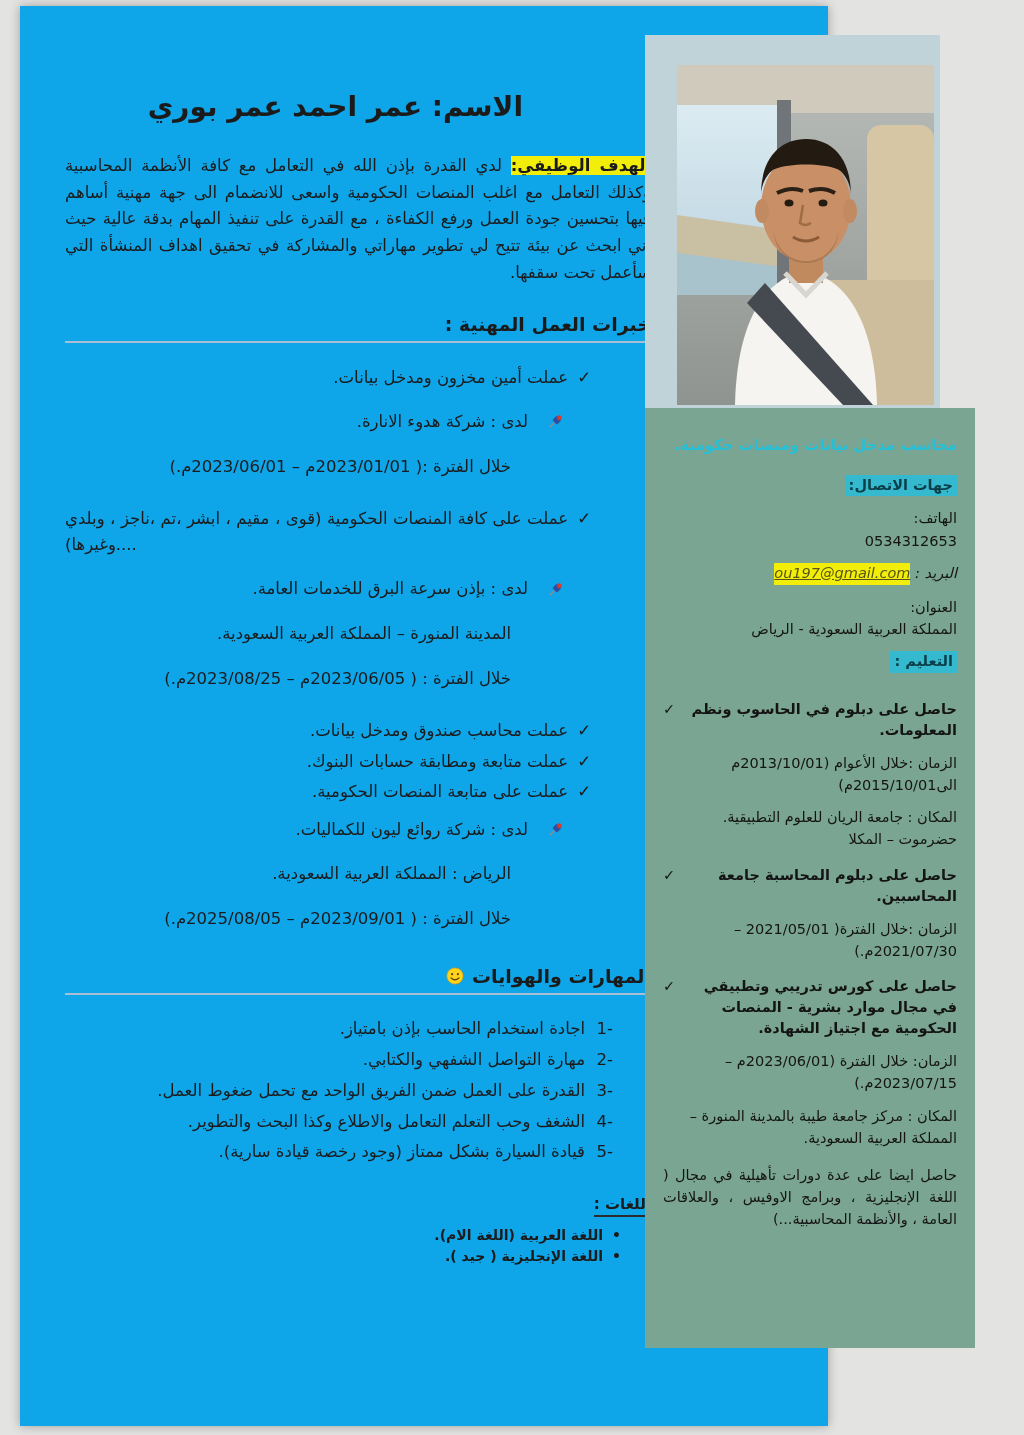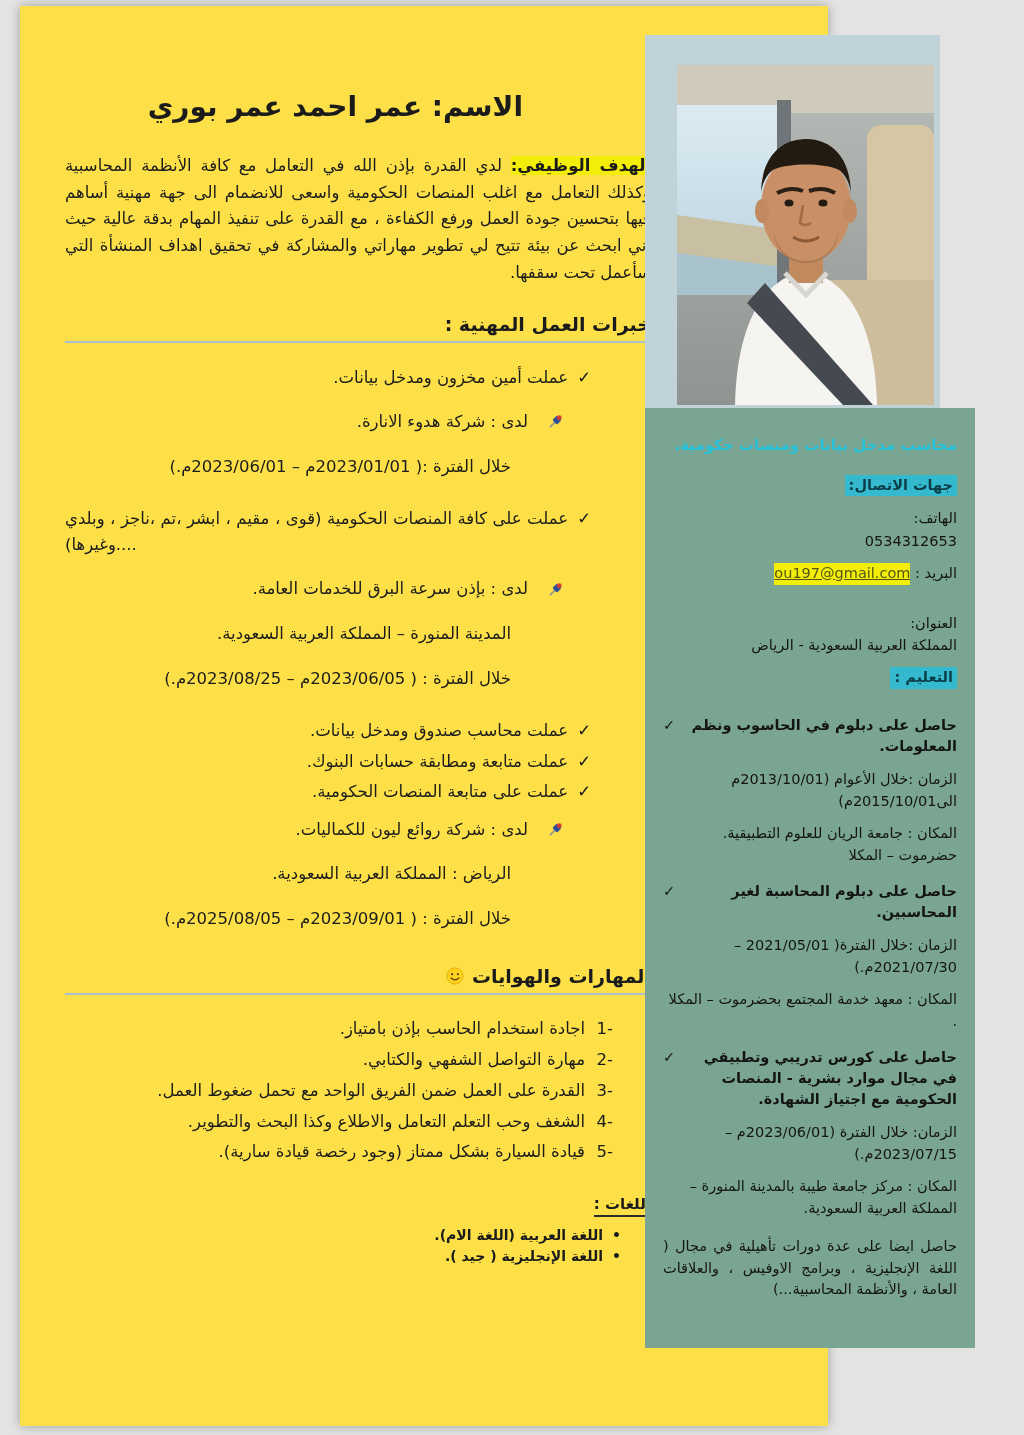--- a/index.html
+++ b/index.html
@@ -1,17 +1,17 @@
 <!DOCTYPE html>
 <html lang="ar"><head>
 <meta charset="utf-8">
 <style>
   html,body { margin:0; padding:0; background:#cfcfcf; font-family:"DejaVu Sans", sans-serif; }
   .canvas { position:relative; width:1024px; height:1435px; background:#e3e3e2; overflow:hidden; }
-  .page { position:absolute; left:20px; top:6px; width:808px; height:1420px; background:#fde047;
+  .page { position:absolute; left:20px; top:6px; width:808px; height:1420px; background:#0ea5e9;
           box-shadow:0 0 10px rgba(0,0,0,.3); }
 
   
   .main-col { position:absolute; left:45px; top:84px; width:586px; direction:rtl; text-align:right;
               color:#1b1b1b; font-size:16.5px; }
   .name-title { font-size:28px; font-weight:bold; margin:0 128px 30px 0; }
   .objective { text-align:justify; line-height:1.62; margin:0 0 26px; }
   .hl-yellow { background:#f3ee09; }
   .objective .obj-label { font-weight:bold; }
 
@@ -47,21 +47,21 @@
 
   
   .sidebar { position:absolute; left:625px; top:402px; width:330px; height:940px; background:#7aa592;
              box-sizing:border-box; padding:26px 18px 20px; direction:rtl; text-align:right;
              color:#141414; font-size:14.5px; line-height:1.5; overflow:hidden; }
   .job-title { color:#25c0d8; font-weight:bold; font-size:15px; margin-bottom:18px; }
   .chip { display:inline-block; background:#35b9ce; color:#0b3e48; font-weight:bold; padding:0 4px; margin-bottom:12px;margin-left:7px; }
   .side-label { margin-bottom:1px; }
   .side-value { margin-bottom:10px; }
   .num-ltr { direction:ltr; unicode-bidi:isolate; display:inline-block; }
-  .email-row { margin-bottom:28px; }
+  .email-row { margin-bottom:12px;font-style:italic; }
   .email-link { background:#f3ee09; color:#55551a; text-decoration:underline; cursor:pointer; }
   .edu-title { display:flex; flex-direction:row-reverse; gap:10px; font-weight:bold; margin:14px 0 12px; line-height:1.45; }
   .edu-title .check { flex:none; font-weight:bold; }
   .edu-title .t { flex:1; text-align:right; }
   .edu-meta { margin-bottom:11px; }
   .extra { margin-top:16px; text-align:justify; }
 </style>
 </head>
 <body>
 
@@ -242,24 +242,23 @@
 
       <div class="edu-title">
         <span class="check">✓</span>
         <span class="t">حاصل على دبلوم في الحاسوب ونظم المعلومات.</span>
       </div>
       <div class="edu-meta">الزمان :خلال الأعوام (2013/10/01م الى2015/10/01م)</div>
       <div class="edu-meta">المكان : جامعة الريان للعلوم التطبيقية. حضرموت – المكلا</div>
 
       <div class="edu-title">
         <span class="check">✓</span>
-        <span class="t">حاصل على دبلوم المحاسبة لغير المحاسبين.</span>
+        <span class="t">حاصل على دبلوم المحاسبة جامعة المحاسبين.</span>
       </div>
       <div class="edu-meta">الزمان :خلال الفترة( 2021/05/01 – 2021/07/30م.)</div>
-      <div class="edu-meta">المكان : معهد خدمة المجتمع بحضرموت – المكلا .</div>
 
       <div class="edu-title">
         <span class="check">✓</span>
         <span class="t">حاصل على كورس تدريبي وتطبيقي في مجال موارد بشرية - المنصات الحكومية مع اجتياز الشهادة.</span>
       </div>
       <div class="edu-meta">الزمان: خلال الفترة (2023/06/01م – 2023/07/15م.)</div>
       <div class="edu-meta">المكان : مركز جامعة طيبة بالمدينة المنورة – المملكة العربية السعودية.</div>
 
       <div class="extra">حاصل ايضا على عدة دورات تأهيلية في مجال ( اللغة الإنجليزية ، وبرامج الاوفيس ، والعلاقات العامة ، والأنظمة المحاسبية...)</div>
     </div>

